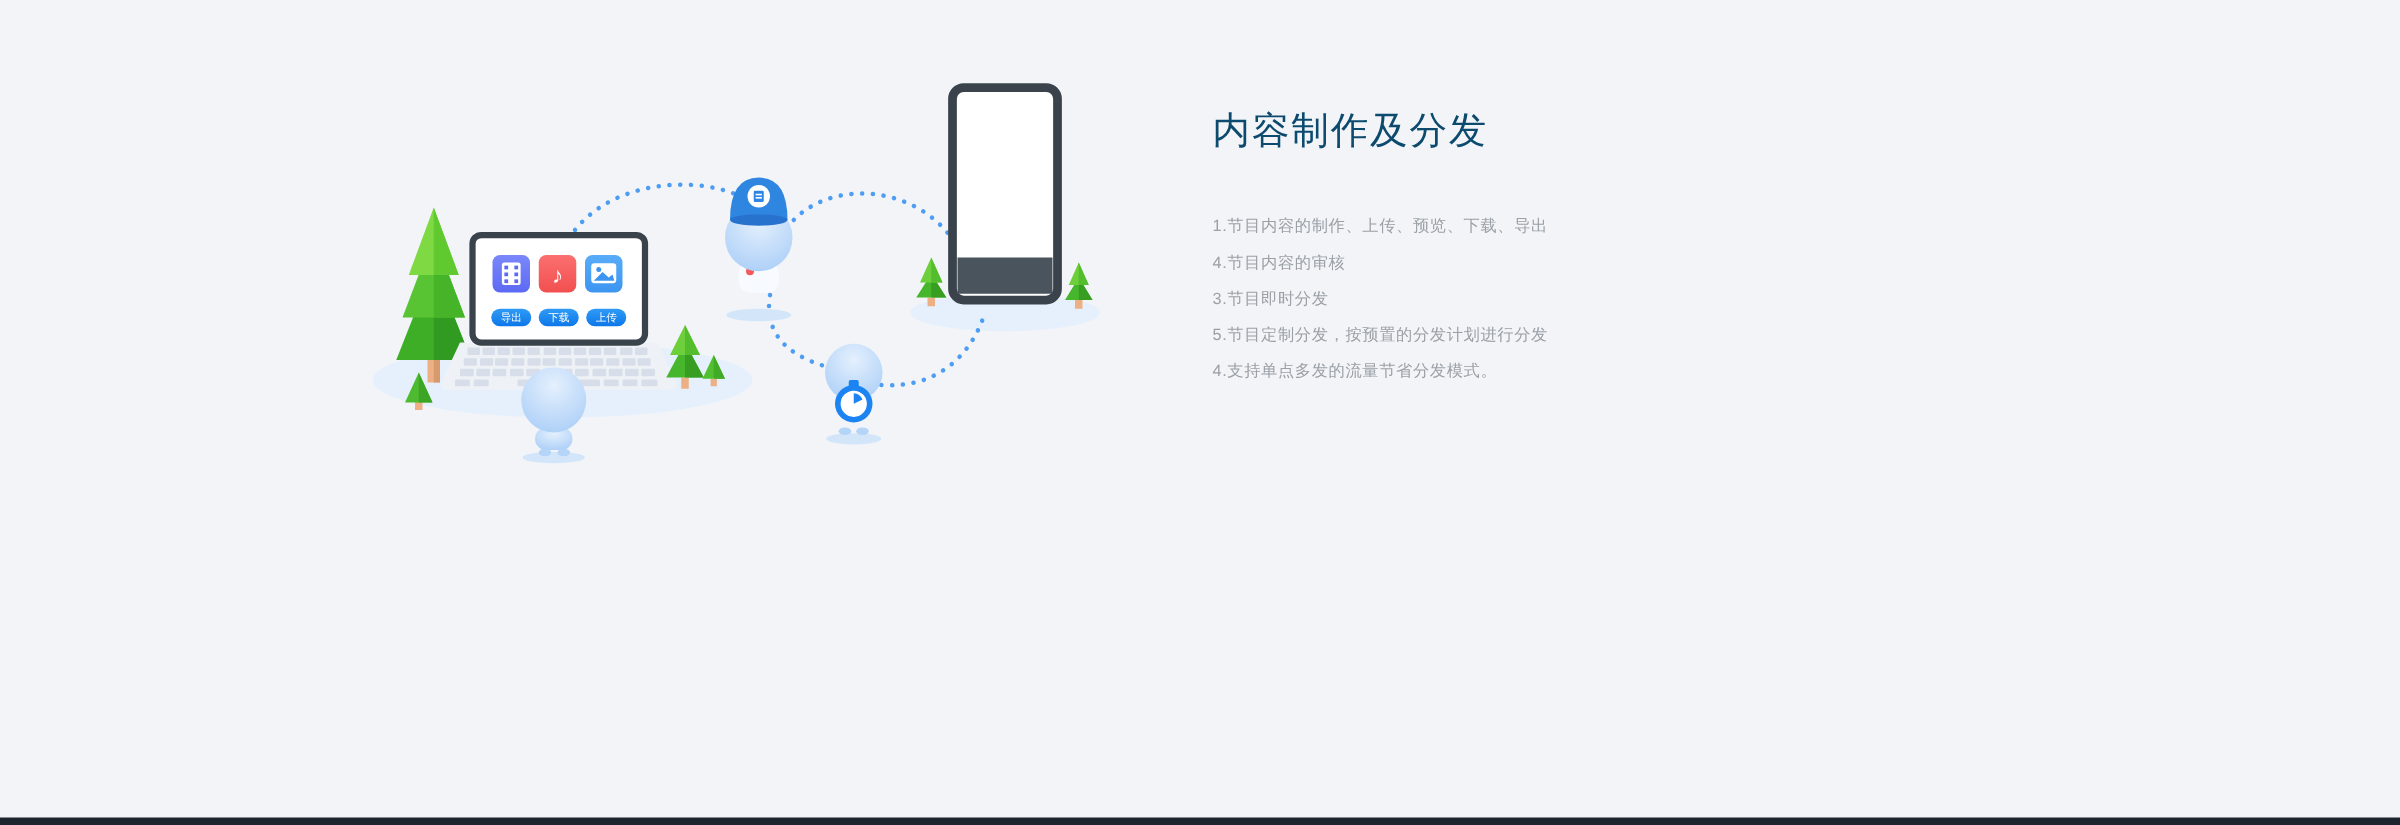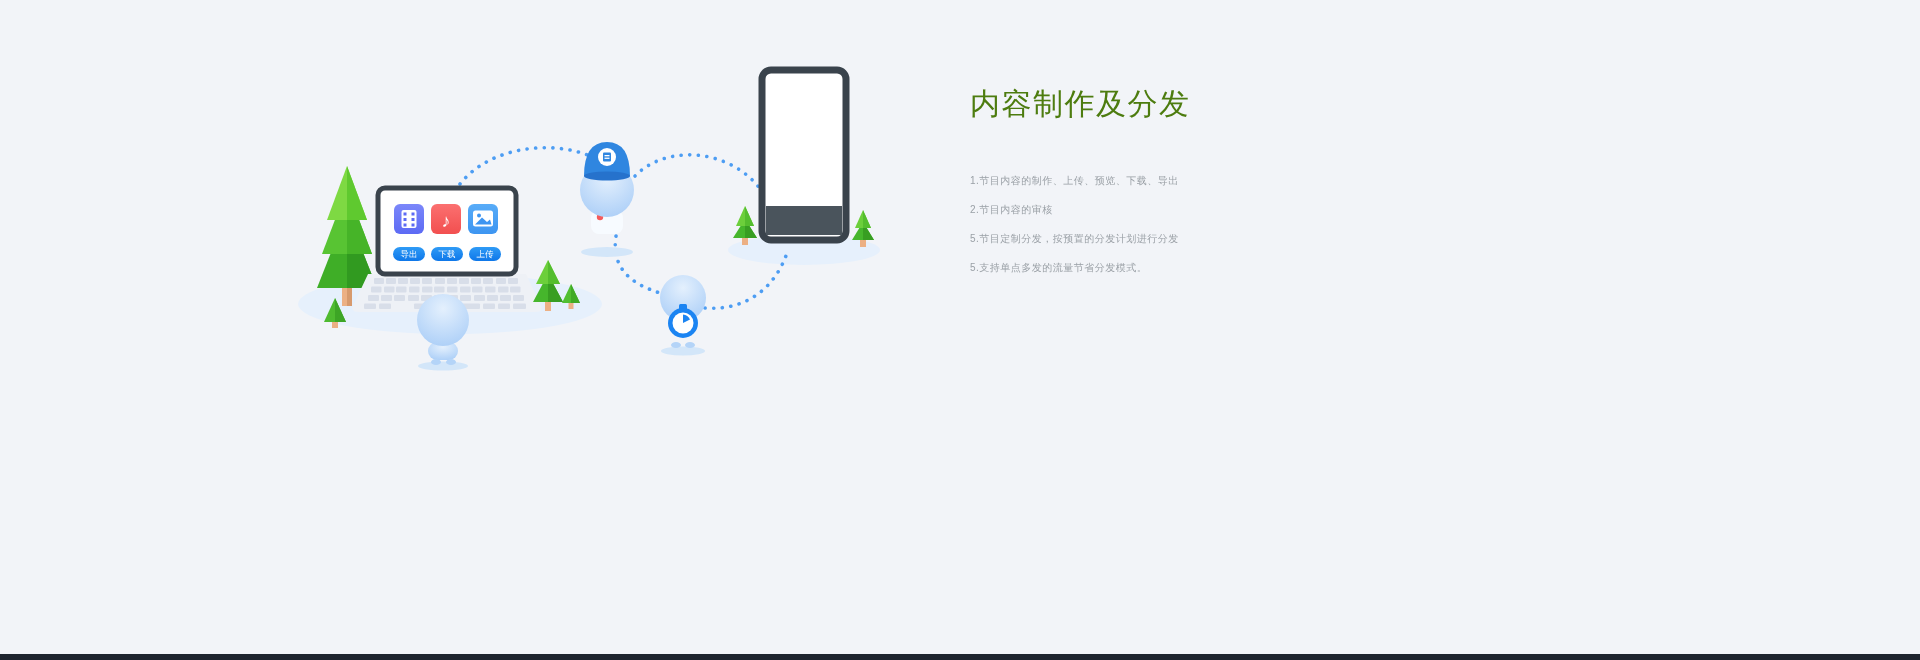--- a/index.html
+++ b/index.html
@@ -24,26 +24,26 @@
   }
   .text-block {
     position: absolute;
     left: 970px;
     top: 84px;
     width: 560px;
   }
   .section-title {
     font-size: 30px;
     font-weight: 500;
-    color: #4d7c0f;
+    color: #0c4a6e;
     letter-spacing: 1.5px;
     margin: 0 0 28px 0;
   }
   .feature-list {
-    font-size: 10px;
+    font-size: 13px;
     color: #9aa0a6;
     line-height: 29px;
     letter-spacing: 0.5px;
     margin-top: 41px;
   }
   .feature-item { white-space: nowrap; }
   .footer-bar {
     position: absolute;
     left: 0; bottom: 0;
     width: 100%; height: 6px;
@@ -266,21 +266,22 @@
       <polygon points="573,160 584,178 573,178" fill="#389e22"></polygon>
       <polygon points="573,148 565,166 581,166" fill="#6ccf3b"></polygon>
       <polygon points="573,148 581,166 573,166" fill="#54bd2e"></polygon>
     </g>
   </svg>
 
   <div class="text-block">
     <h2 class="section-title">内容制作及分发</h2>
     <div class="feature-list">
       <div class="feature-item">1.节目内容的制作、上传、预览、下载、导出</div>
-      <div class="feature-item">2.节目内容的审核</div>
+      <div class="feature-item">4.节目内容的审核</div>
+      <div class="feature-item">3.节目即时分发</div>
       <div class="feature-item">5.节目定制分发，按预置的分发计划进行分发</div>
-      <div class="feature-item">5.支持单点多发的流量节省分发模式。</div>
+      <div class="feature-item">4.支持单点多发的流量节省分发模式。</div>
     </div>
   </div>
 
   <div class="footer-bar"></div>
 
 </div>
 
 </body></html>

